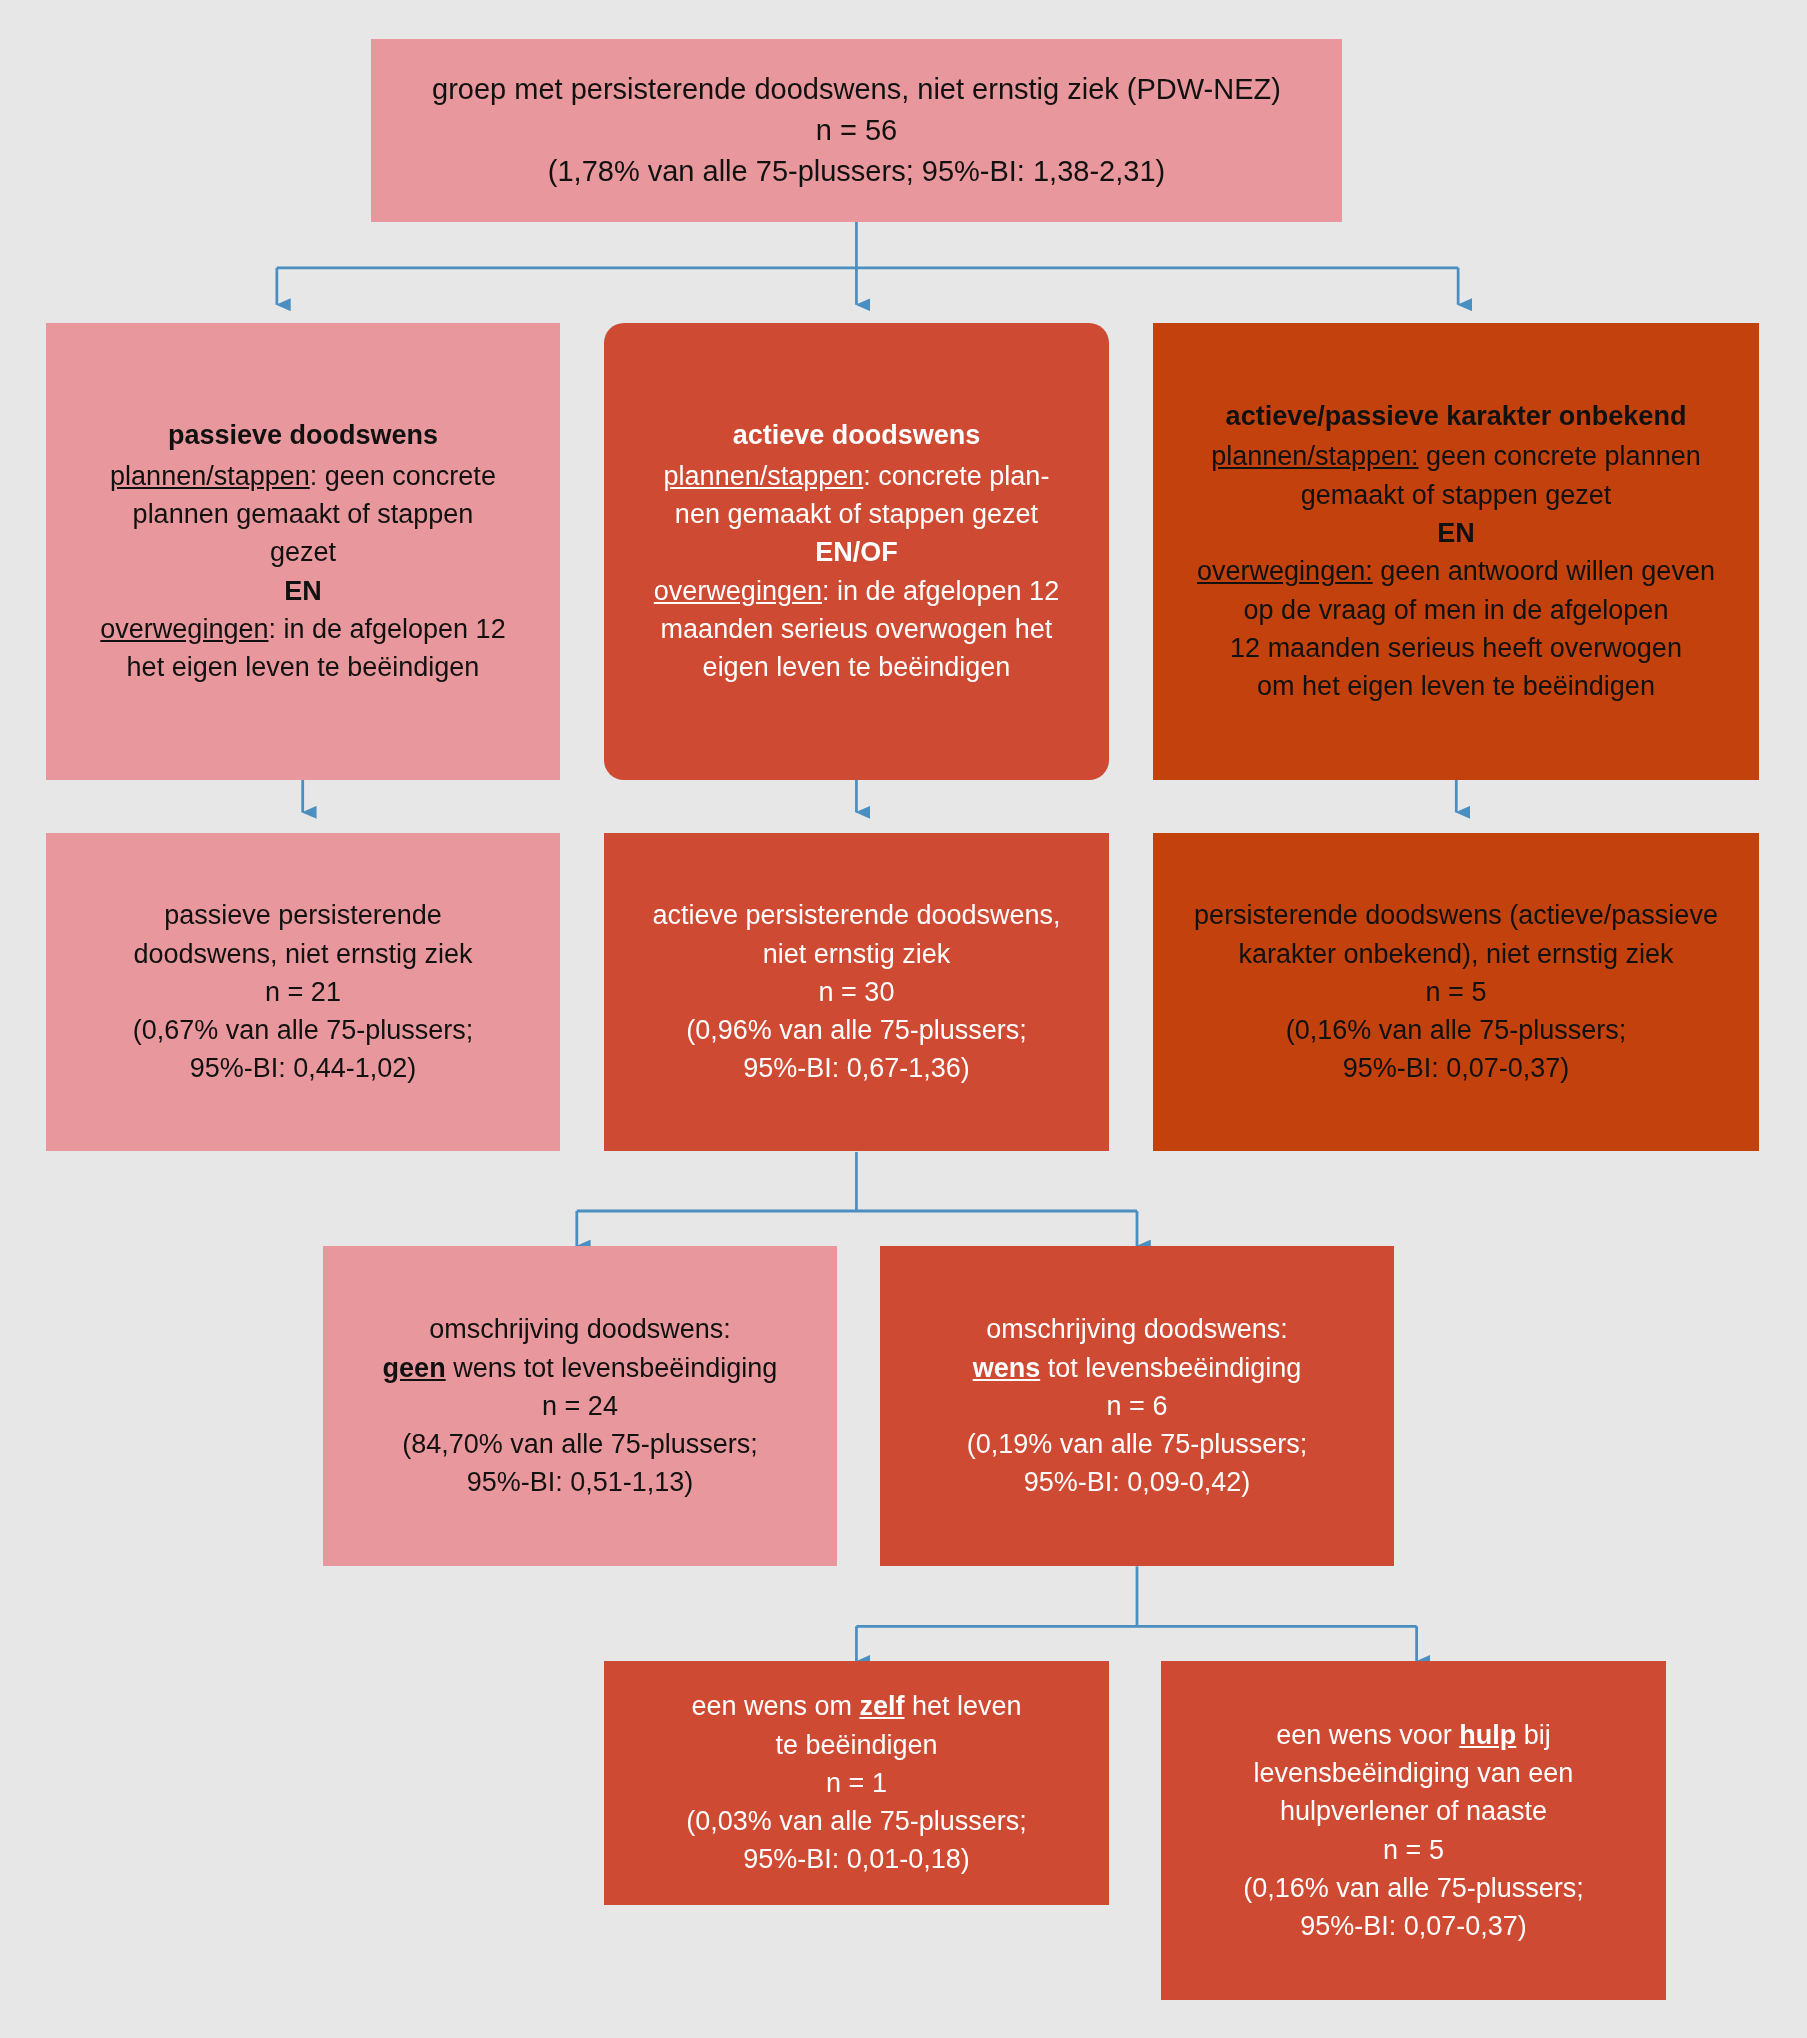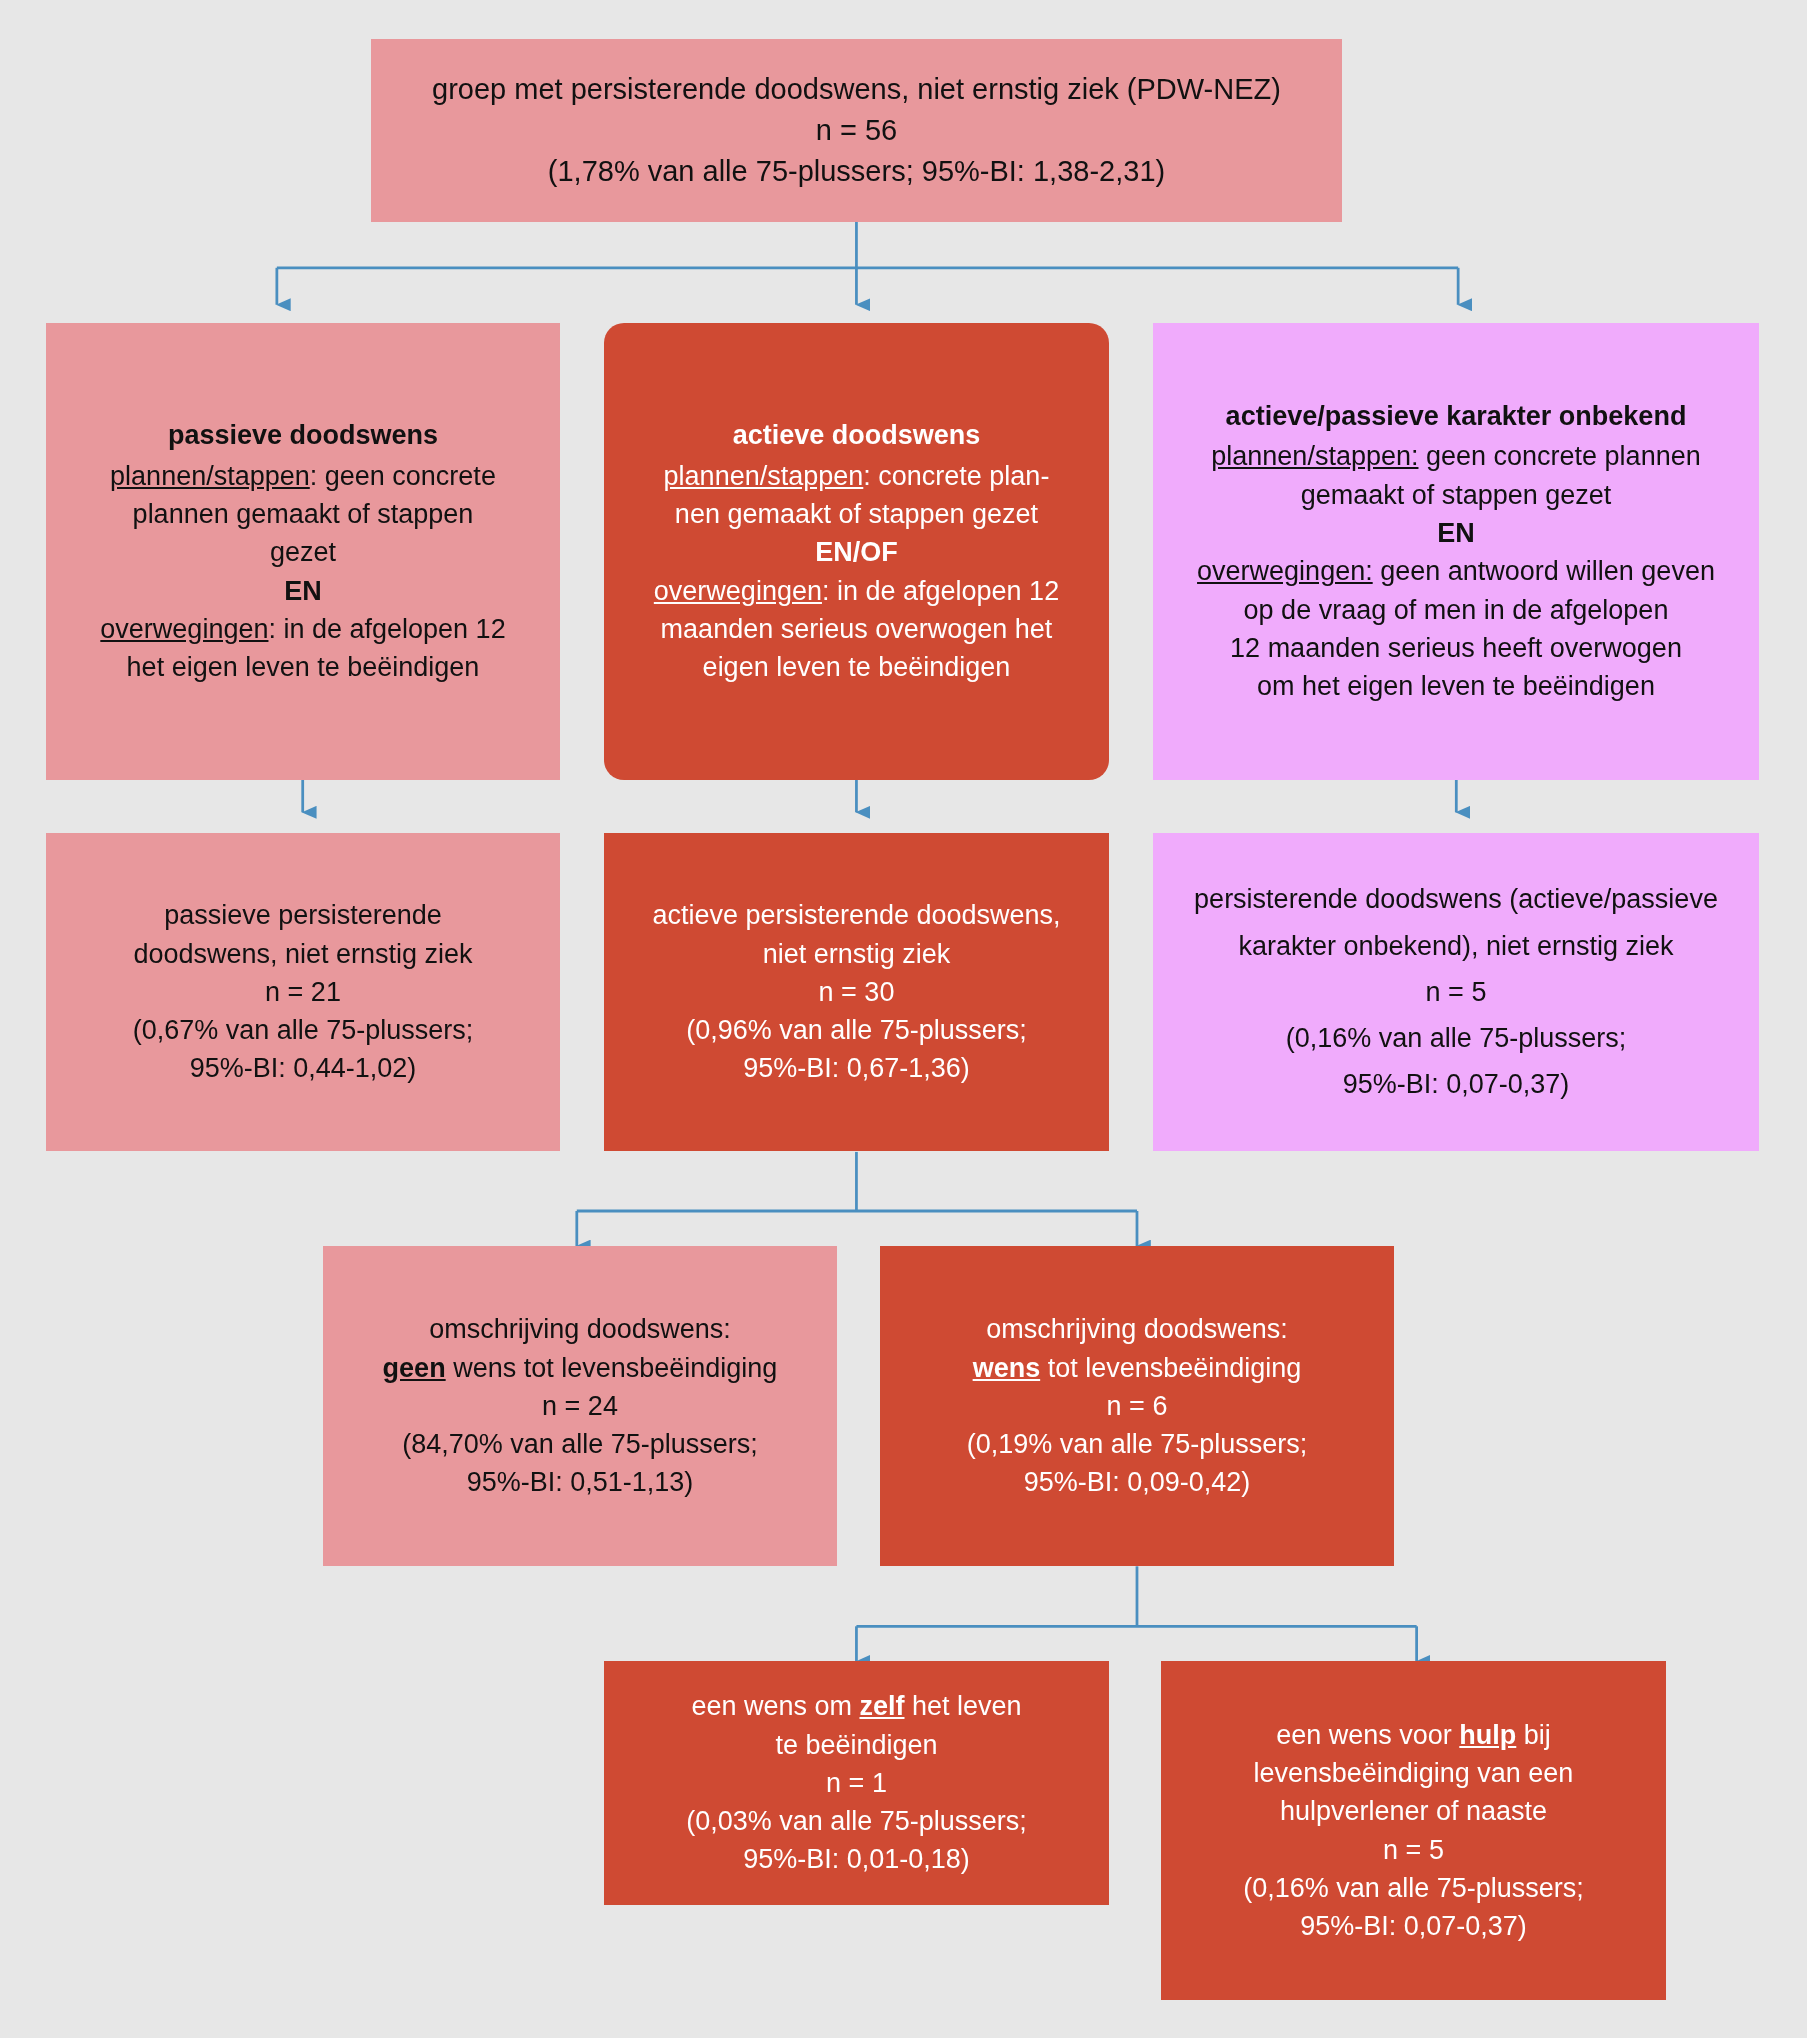--- a/index.html
+++ b/index.html
@@ -24,21 +24,21 @@
     font-size:27px;
     padding:13px 16.6px;
   }
   .box .ln{display:block;width:100%;}
   .box .hdr{font-weight:bold;margin-bottom:1.8px;}
   .b{font-weight:bold;}
   .bu{font-weight:bold;text-decoration:underline;text-align:right;}
 
   .pink{background:#e8989c;color:#111111;}
   .red{background:#cf4a33;color:#ffffff;}
-  .white{background:#f0abfc;color:#111111;text-align:center;}
+  .white{background:#c2410c;color:#111111;text-align:center;}
 
   svg.conn{position:absolute;left:0;top:0;width:1807px;height:2039px;pointer-events:none;}
 </style>
 </head>
 <body>
 
 <div id="stage">
 
   <svg class="conn" viewBox="0 0 1958 2209" xmlns="http://www.w3.org/2000/svg">
     <defs>
@@ -116,21 +116,21 @@
   </div>
 
   <div class="box red" style="left:604px;top:833px;width:505px;height:318px;">
     <span class="ln">actieve persisterende doodswens,</span>
     <span class="ln">niet ernstig ziek</span>
     <span class="ln">n = 30</span>
     <span class="ln">(0,96% van alle 75-plussers;</span>
     <span class="ln">95%-BI: 0,67-1,36)</span>
   </div>
 
-  <div class="box white" style="left:1153px;top:833px;width:606px;height:318px;gap:8px;">
+  <div class="box white" style="left:1153px;top:833px;width:606px;height:318px;">
     <span class="ln">persisterende doodswens (actieve/passieve</span>
     <span class="ln">karakter onbekend), niet ernstig ziek</span>
     <span class="ln">n = 5</span>
     <span class="ln">(0,16% van alle 75-plussers;</span>
     <span class="ln">95%-BI: 0,07-0,37)</span>
   </div>
 
   <div class="box pink" style="left:323px;top:1246px;width:514px;height:320px;">
     <span class="ln">omschrijving doodswens:</span>
     <span class="ln"><b class="bu">geen</b><span> wens tot levensbeëindiging</span></span>

